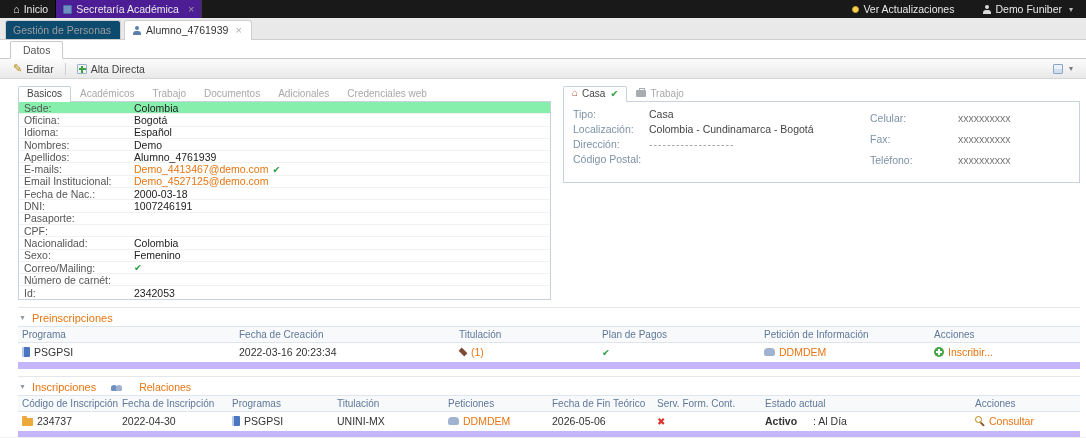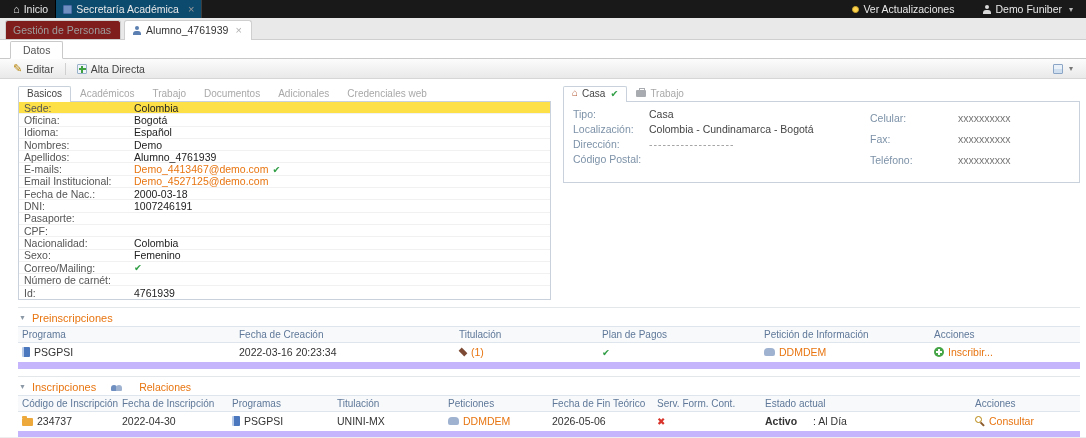--- a/index.html
+++ b/index.html
@@ -4,29 +4,29 @@
 <style>
   *{margin:0;padding:0;box-sizing:border-box}
   html,body{background:#fff}
   body{font-family:"Liberation Sans","DejaVu Sans",sans-serif;font-size:11px;color:#333}
   .screen{position:relative;width:1086px;height:438px;background:#fff;overflow:hidden;border-bottom:1px solid #eee}
 
   
   .topbar{height:18px;background:#191919;color:#e8e8e8;display:flex;align-items:center;justify-content:space-between;padding:0 6px;font-size:10.5px}
   .tb-group{display:flex;align-items:center;height:100%}
   .tb-item{display:flex;align-items:center;gap:4px;padding:0 7px;height:100%;cursor:pointer}
-  .tb-apptab{background:#0c4a6e;border-left:1px solid #000;border-right:1px solid #3d3d3d}
+  .tb-apptab{background:#4c1d95;border-left:1px solid #000;border-right:1px solid #3d3d3d}
   .tb-close{color:#9a9a9a;margin-left:5px;font-size:11px;line-height:10px}
   .caret{font-size:8px;color:#bbb;margin-left:3px}
   .glyph-home{color:#ddd;font-size:11px}
 
   
   .tabstrip{height:22px;background:#e9e9e9;border-bottom:1px solid #cfcfcf;display:flex;align-items:flex-end;padding:3px 5px 0}
   .wtab{display:flex;align-items:center;gap:5px;padding:3px 9px 3px 7px;border:1px solid #cfcfcf;border-bottom:none;border-radius:3px 3px 0 0;margin-right:3px;cursor:pointer;font-size:10.5px}
-  .wtab.inactive{background:#7f1d1d;color:#9d9d9d}
+  .wtab.inactive{background:#0c4a6e;color:#9d9d9d}
   .wtab.active{background:#fff;color:#333;position:relative;margin-bottom:-1px;padding-bottom:4px}
   .wtab .tb-close{color:#b0b0b0;margin-left:2px}
 
   
   .datosrow{height:19px;background:#fff;border-bottom:1px solid #c9c9c9;display:flex;align-items:flex-end;padding:0 10px}
   .datos-tab{border:1px solid #c9c9c9;border-bottom:1px solid #fff;background:#fff;color:#555;padding:2px 12px 2px;border-radius:2px 2px 0 0;margin-bottom:-1px;cursor:pointer;font-size:10.5px}
 
   
   .toolbar{height:20px;background:linear-gradient(#fcfcfc,#e9e9e9);border-bottom:1px solid #d6d6d6;display:flex;align-items:center;gap:4px;padding:0 8px}
   .tool-btn{display:flex;align-items:center;gap:4px;color:#444;padding:1px 5px;border-radius:2px;cursor:pointer;font-size:10.5px}
@@ -46,21 +46,21 @@
   .leftcol{width:533px;flex:none}
   .rightcol{flex:1;margin-left:12px;min-width:0}
 
   .subtabs{display:flex;align-items:flex-end;height:16px}
   .stab{display:flex;gap:4px;padding:1px 8px 2px;font-size:10px;color:#a8a8a8;border:1px solid transparent;border-bottom:none;cursor:pointer;white-space:nowrap}
   .stab.active{background:#fff;border-color:#c9d2dc;color:#444;border-radius:2px 2px 0 0;margin-bottom:-1px;position:relative;z-index:2;padding-bottom:3px}
 
   .fieldbox{border:1px solid #c9d2dc;background:#fff;position:relative;z-index:1}
   .frow{display:flex;align-items:center;height:12.3px;padding:0 5px;border-bottom:1px solid #f1f1f1;font-size:10.5px;white-space:nowrap}
   .frow:last-child{border-bottom:none}
-  .frow.selected{background:#fde047}
+  .frow.selected{background:#86efac}
   .flabel{width:110px;flex:none;color:#555}
   .fval{color:#222}
   .linktext{color:#e87511;cursor:pointer}
   .chk{color:#2f9e44;font-size:9.5px;font-weight:bold;margin-left:4px}
   .cross{color:#d9342b;font-size:10px;font-weight:bold}
 
   .addrbox{border:1px solid #c9d2dc;background:#fff;height:82px;position:relative;z-index:1;font-size:10.5px}
   .addr-left{position:absolute;left:9px;top:6px}
   .addr-row{display:flex;margin-bottom:3px;white-space:nowrap}
   .addr-label{width:76px;flex:none;color:#7d92a8}
@@ -254,21 +254,21 @@
           <div class="frow">
             <span class="flabel">Correo/Mailing:</span>
             <span class="chk" style="margin-left:0">✔</span>
           </div>
           <div class="frow">
             <span class="flabel">Número de carnét:</span>
             <span class="fval"></span>
           </div>
           <div class="frow">
             <span class="flabel">Id:</span>
-            <span class="fval">4761939</span>
+            <span class="fval">2342053</span>
           </div>
         </div>
       </div>
 
       <div class="rightcol">
         <div class="subtabs">
           <span class="stab active">
             <span class="glyph-house">⌂</span>
             <span>Casa</span>
             <span class="chk" style="margin-left:1px">✔</span>

